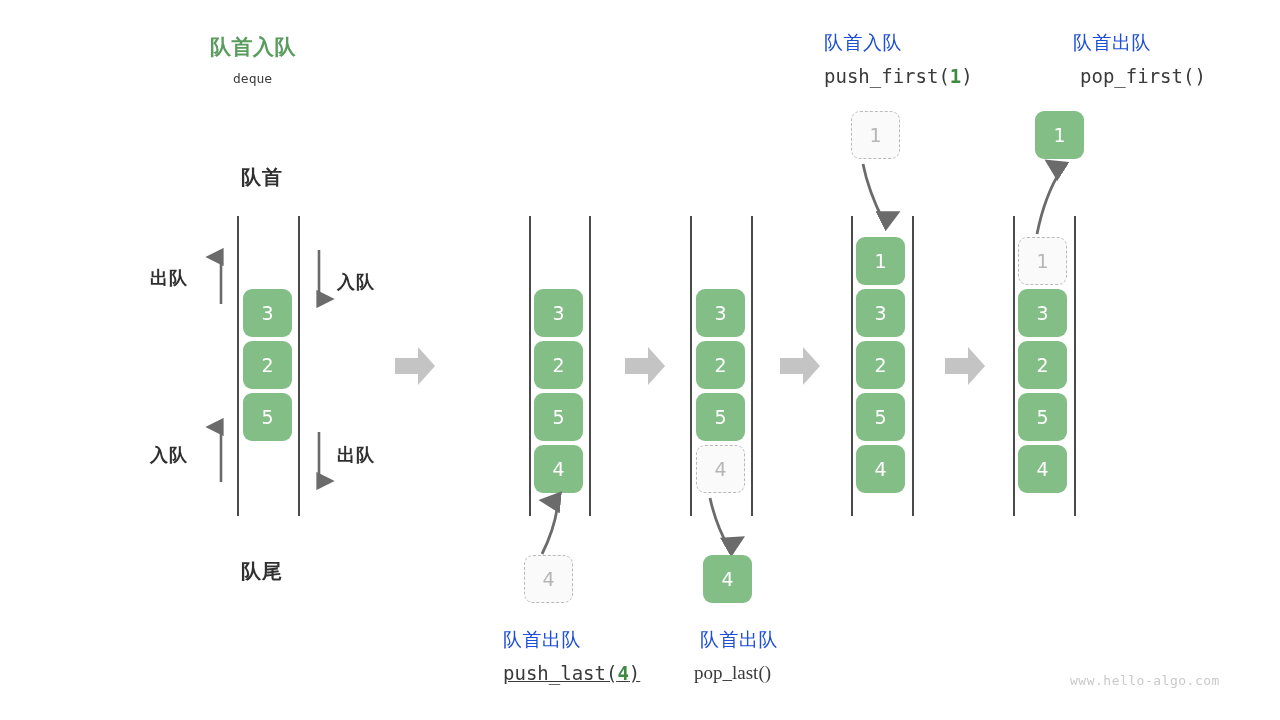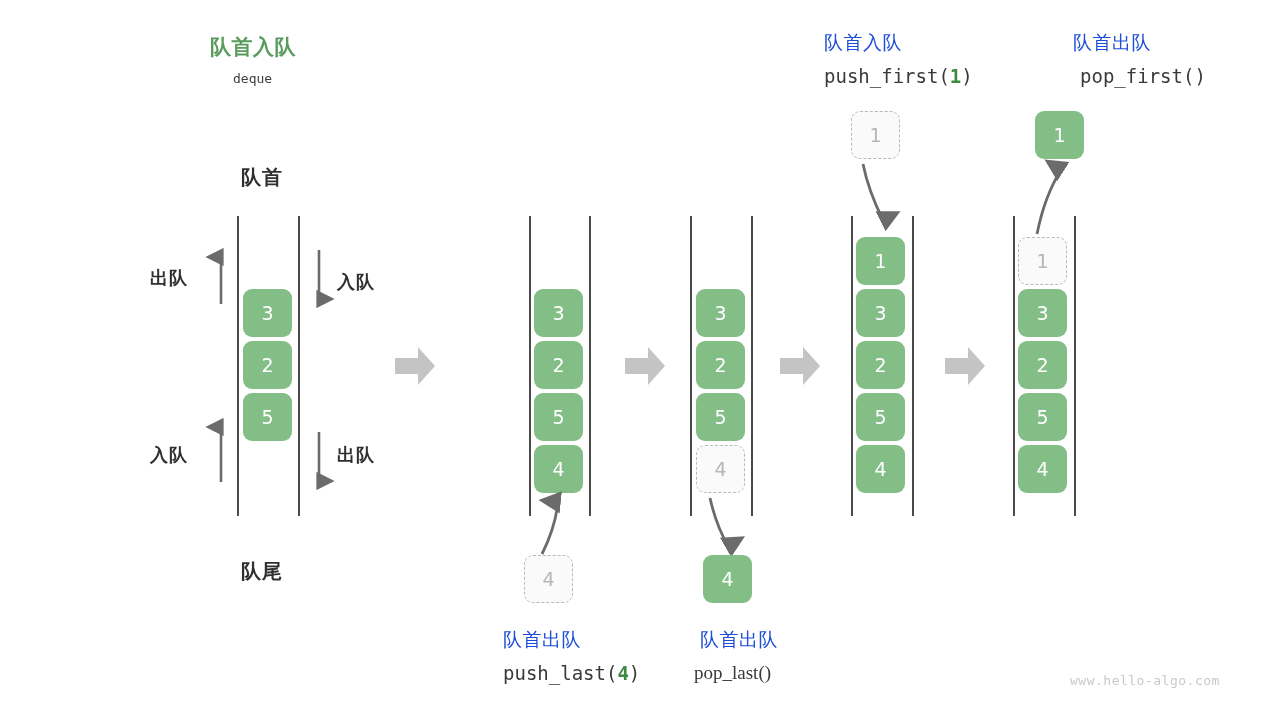--- a/index.html
+++ b/index.html
@@ -245,20 +245,20 @@
   </div>
   <div class="abs cell solid" style="left:1035px; top:111px;">1</div>
 
   <div class="abs cap-cn" style="left:824px; top:30px;">队首入队</div>
   <div class="abs cap-code" style="left:824px; top:65px;"><span>push_first(</span><span class="arg">1</span><span>)</span></div>
 
   <div class="abs cap-cn" style="left:1033px; top:30px;margin-left:40px;">队首出队</div>
   <div class="abs cap-code" style="left:1080px; top:65px;"><span>pop_first(</span><span class="arg"></span><span>)</span></div>
 
   <div class="abs cap-cn" style="left:503px; top:627px;">队首出队</div>
-  <div class="abs cap-code" style="left:503px; top:662px;"><span>push_last(</span><span class="arg">4</span><span>)</span></div>
+  <div class="abs cap-code" style="left:503px; top:662px;text-decoration:underline;"><span>push_last(</span><span class="arg">4</span><span>)</span></div>
 
   <div class="abs cap-cn" style="left:700px; top:627px;">队首出队</div>
   <div class="abs cap-code" style="left:694px; top:662px;font-family:Liberation Serif, serif;"><span>pop_last(</span><span class="arg"></span><span>)</span></div>
 
   <div class="abs watermark" style="left:1070px; top:673px;">www.hello-algo.com</div>
 
 </div>
 
 </body></html>

